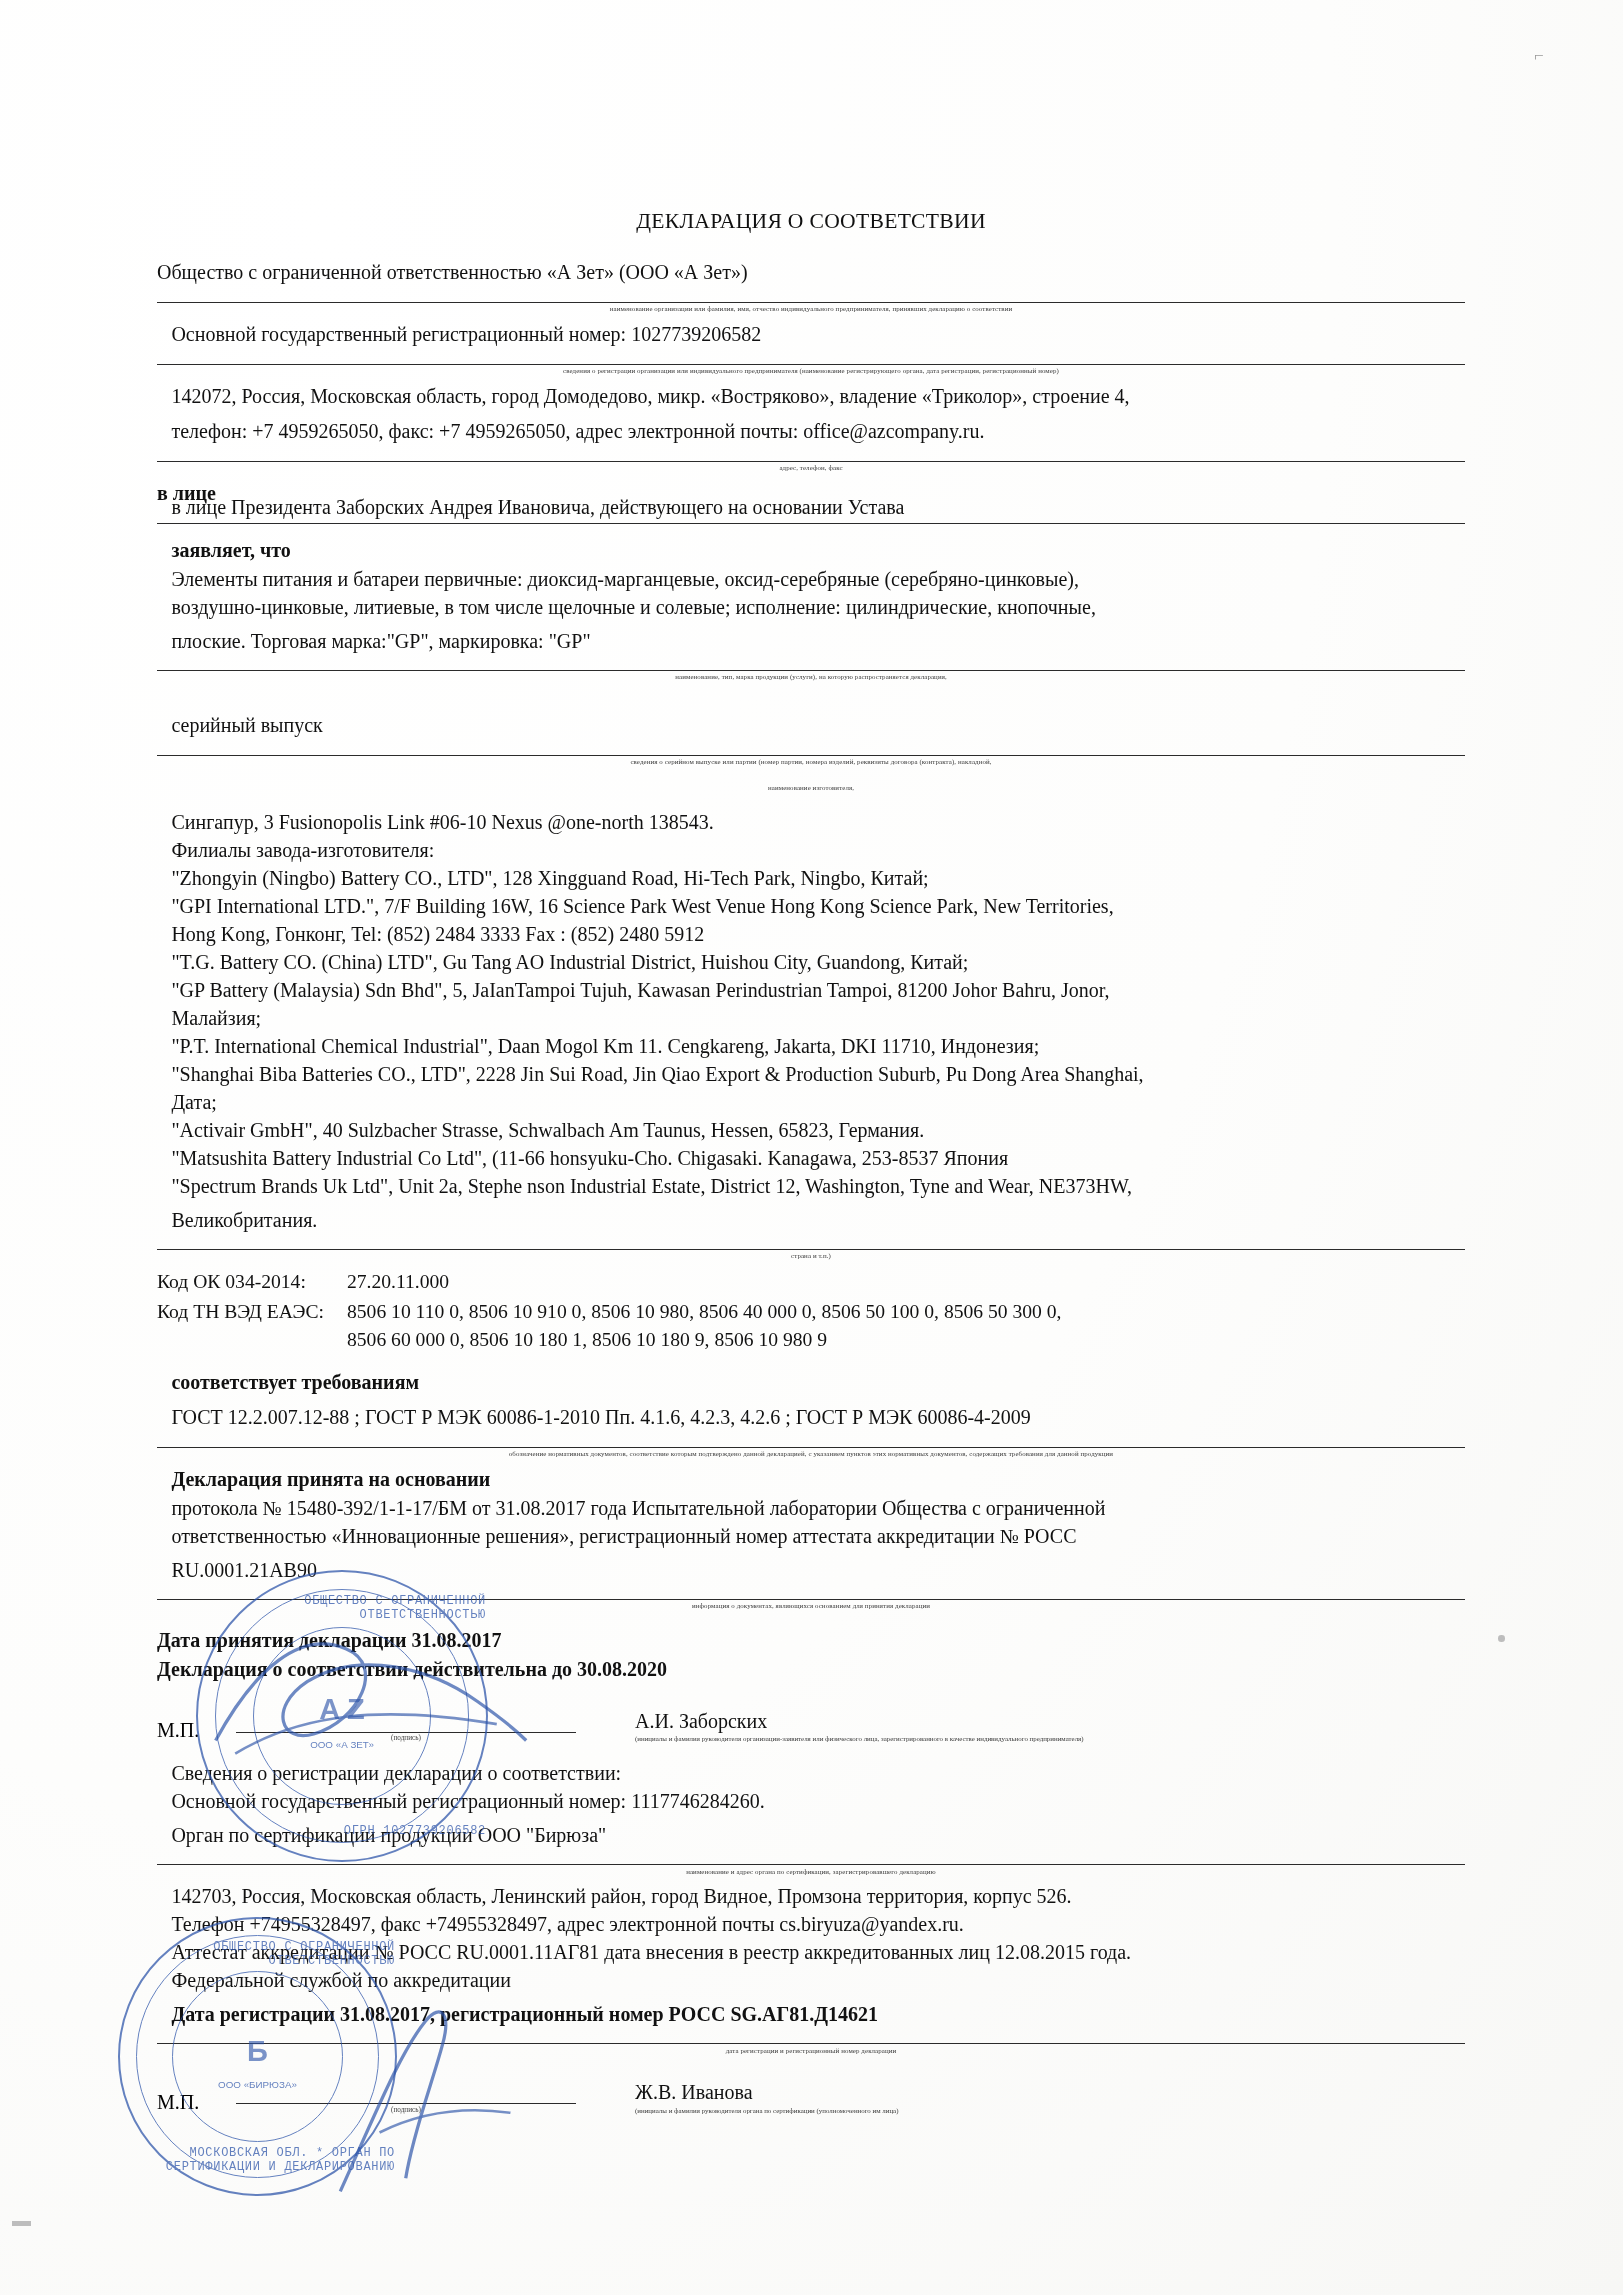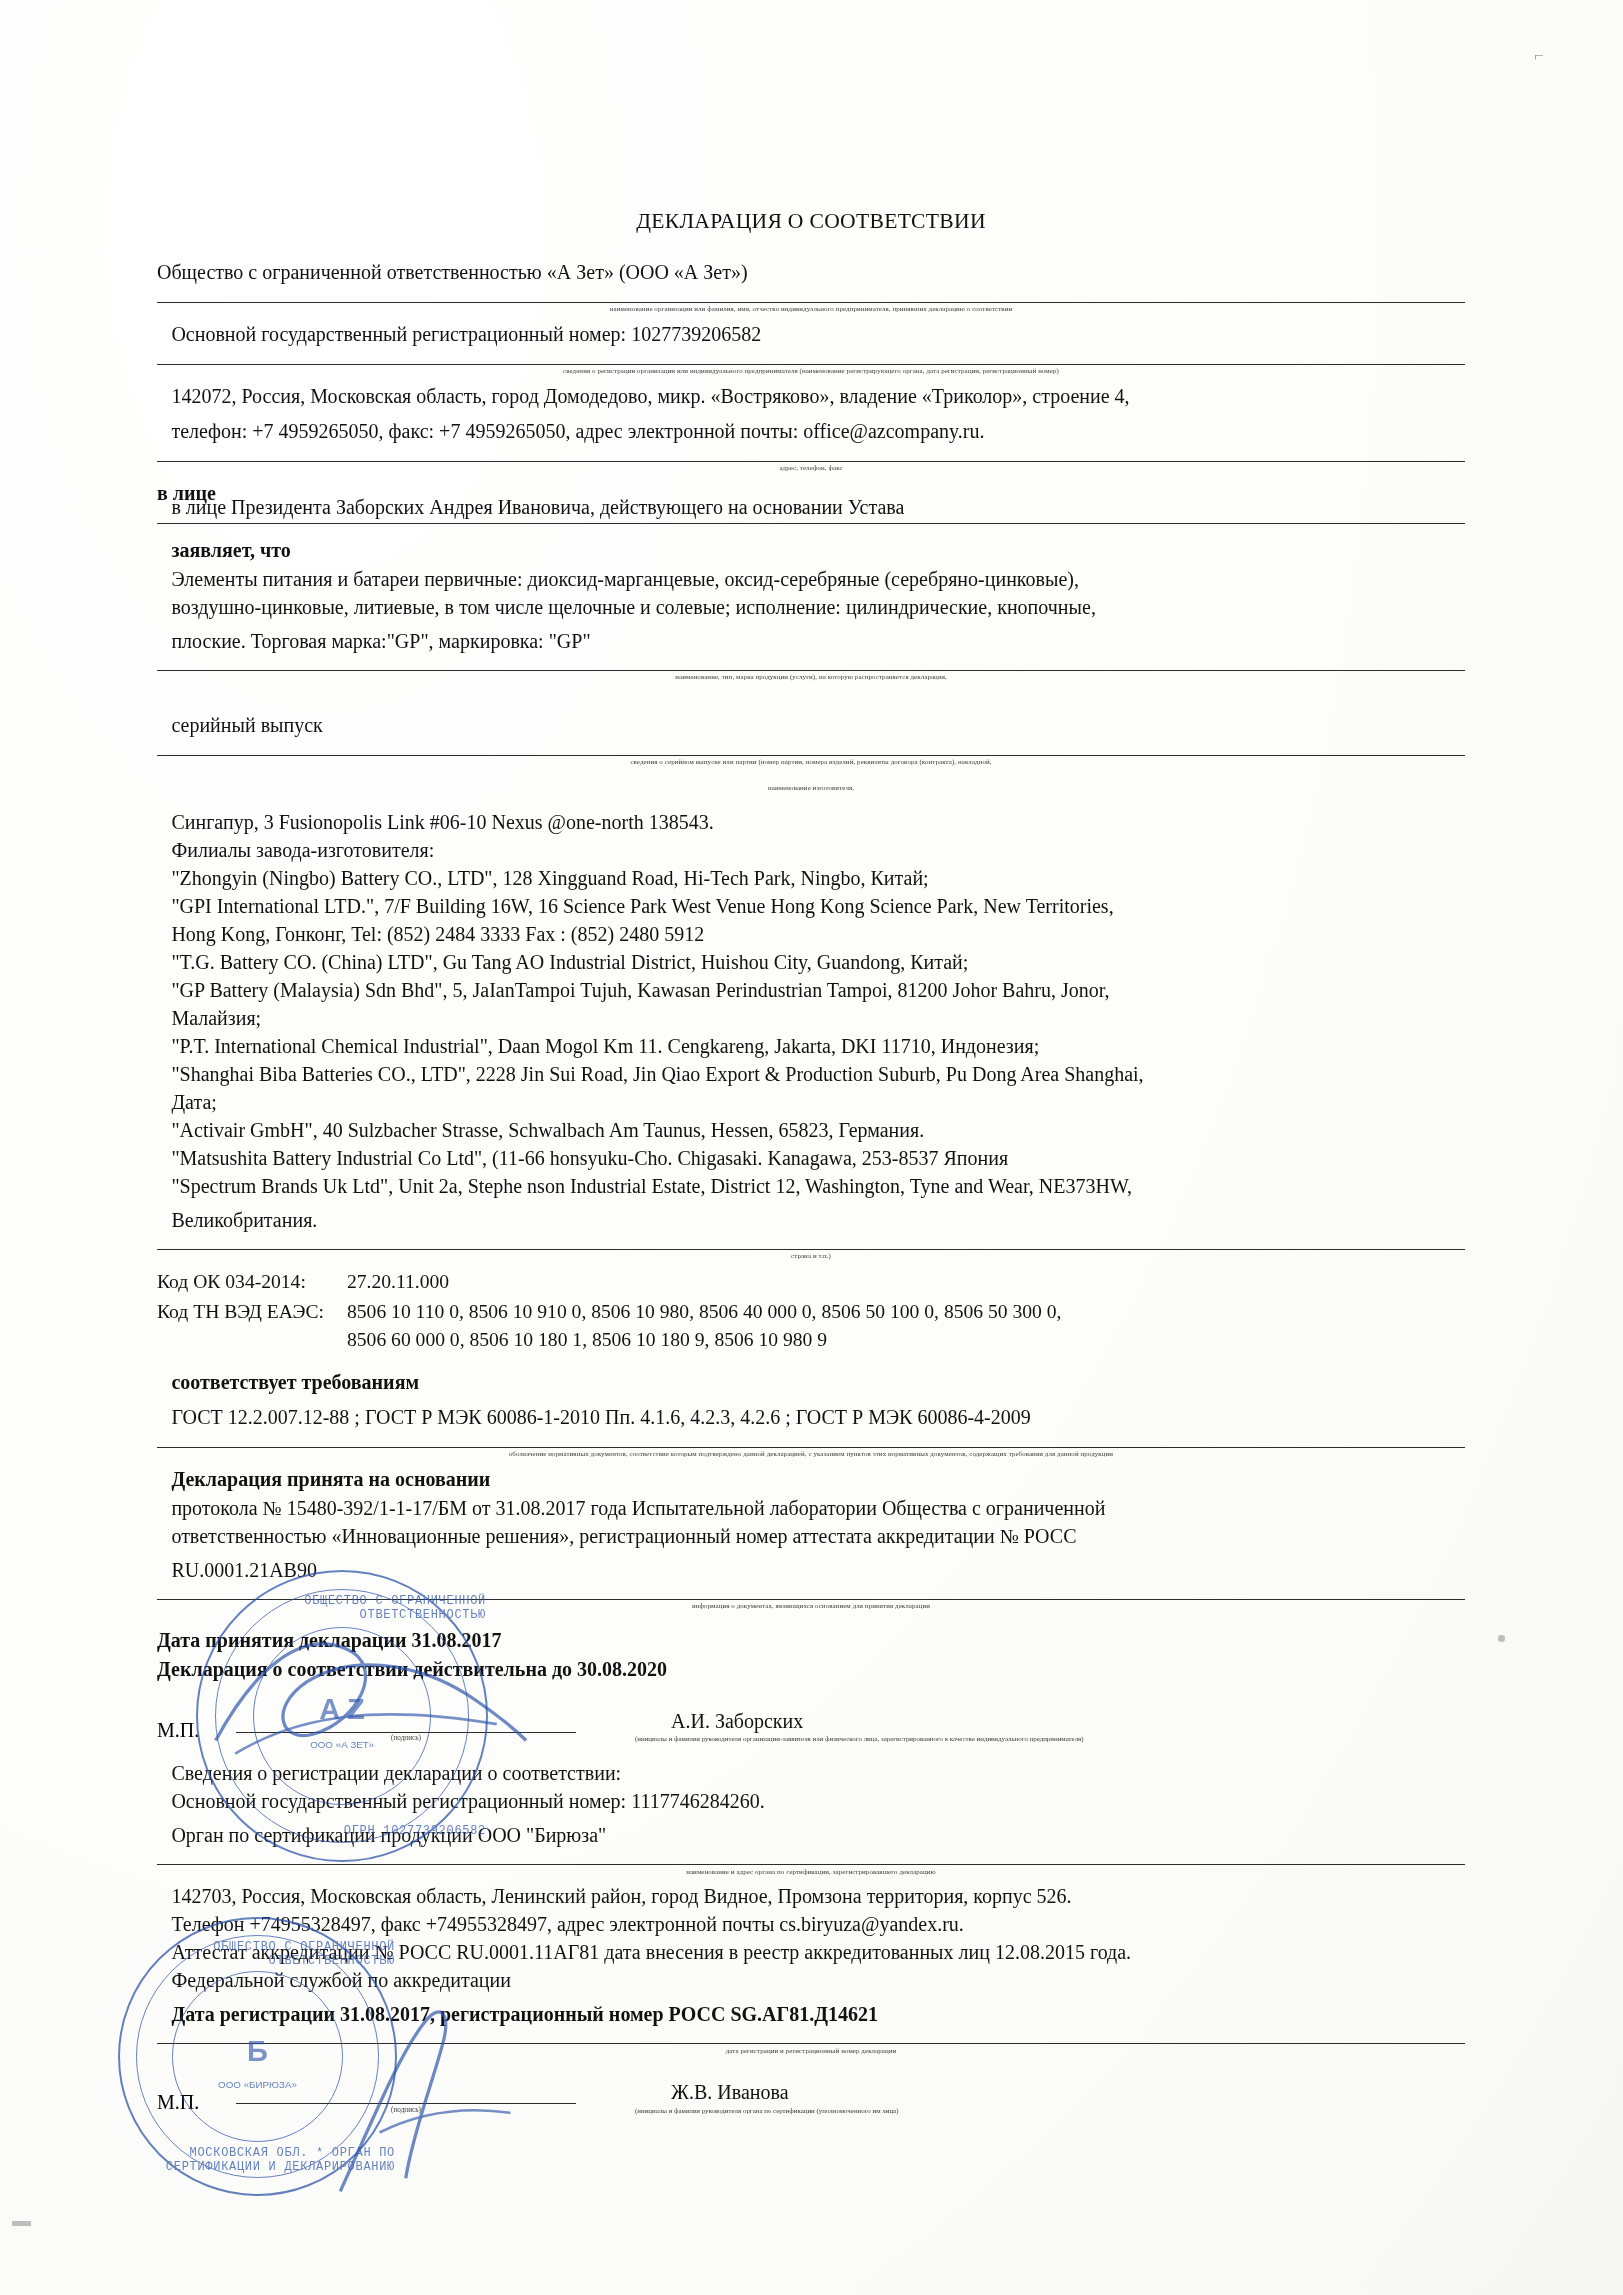--- a/index.html
+++ b/index.html
@@ -107,21 +107,20 @@
   .sig-cap {
     font-size: 7.2px;
     text-align: center;
     color: #3a3a3a;
     margin-top: 1.3px;
   }
   .sig-name {
     font-size: 20px;
     color: #111;
     min-width: 275px;
-    margin-left: 36px;
   }
   .sig-name-cap {
     font-size: 6.9px;
     color: #3a3a3a;
     margin-top: 2.6px;
   }
   .name-col { flex: 1; }
 
   .stamp {
     position: absolute;

